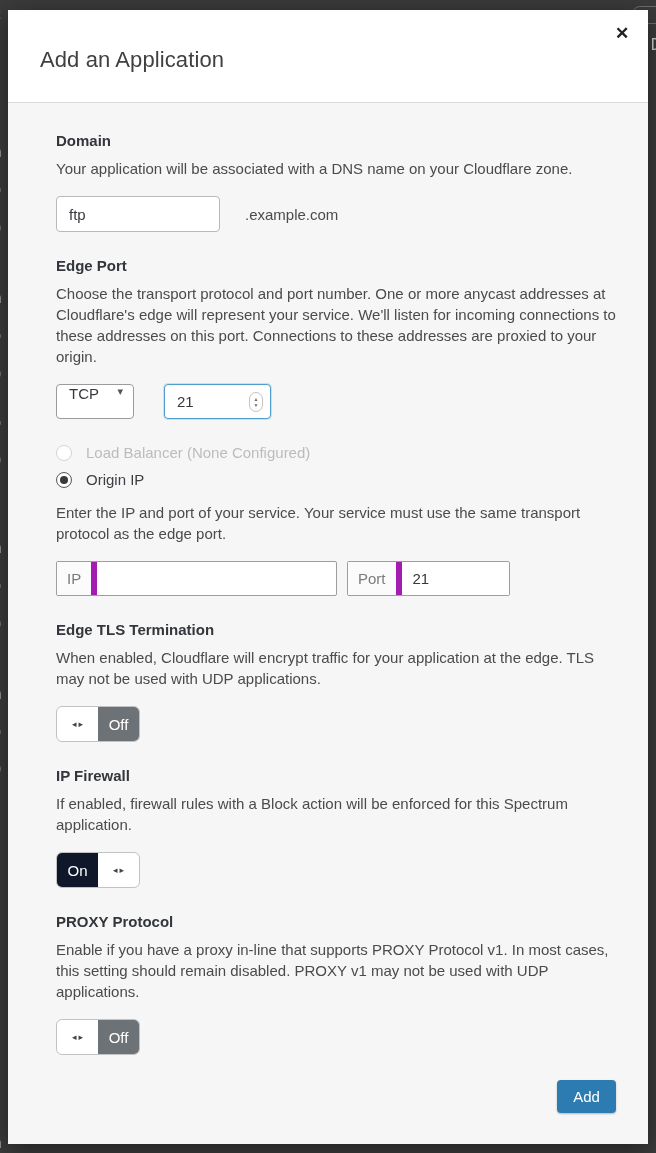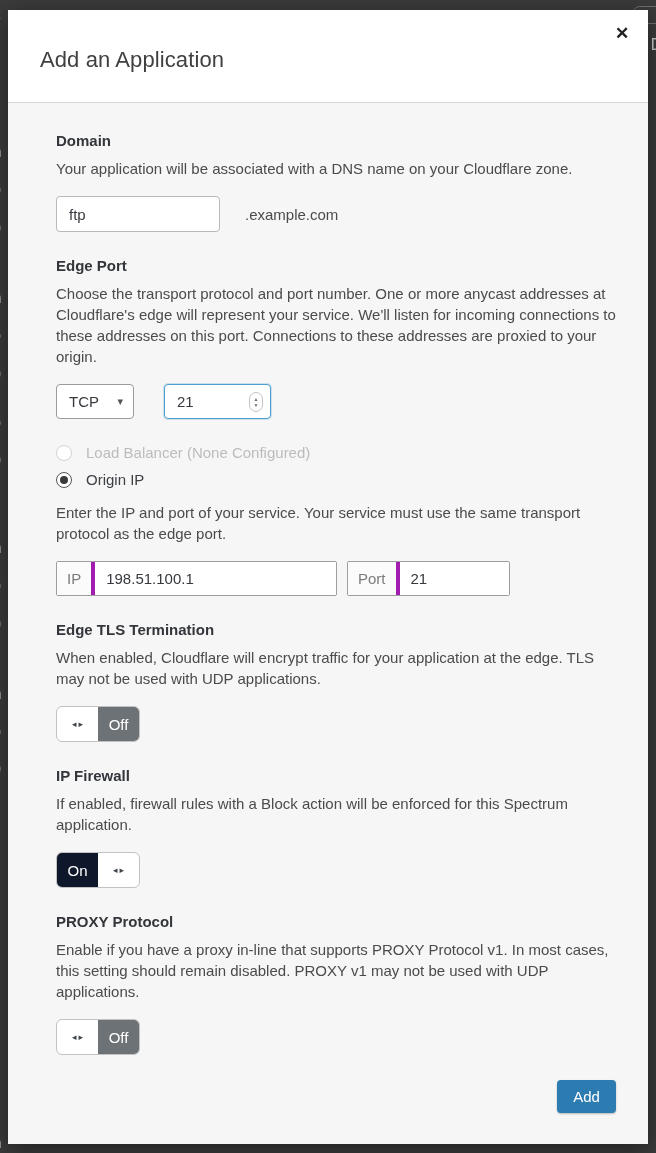--- a/index.html
+++ b/index.html
@@ -85,21 +85,21 @@
     font-size: 15px; color: #36393d;
     background: #fff;
     border: 1px solid #b9b9b9; border-radius: 4px;
     height: 36px; padding: 0 12px; outline: none;
   }
   .domain-input { width: 164px; }
   .suffix { font-size: 15px; color: #4b4b4b; margin-left: 4px; }
 
   
   .select {
-    display: inline-flex; align-items: center; justify-content: space-between;
+    display: inline-flex; justify-content: space-between;
     width: 78px; height: 35px;
     background: #fff; border: 1px solid #9b9b9b; border-radius: 4px;
     padding: 0 10px 0 12px; cursor: pointer;
     font-size: 15px; color: #36393d;
   }
   .select .caret { font-size: 11px; color: #555; margin-left: 8px; }
 
   
   .number-wrap {
     position: relative; margin-left: 9px;
@@ -143,21 +143,21 @@
   
   .group-row { margin-top: 17px; display: flex; }
   .input-group {
     display: inline-flex; align-items: stretch; height: 35px;
     background: #fff; border: 1px solid #9e9e9e; border-radius: 2px;
     overflow: hidden;
   }
   .input-group .prefix {
     display: flex; align-items: center;
     padding: 0 10px; color: #7b7b7b; font-size: 15px;
-    background: #fbfbfb; border-right: 4px solid #a21caf;
+    background: #fbfbfb; border-right: 6px solid #a21caf;
   }
   .input-group input {
     font-family: "Liberation Sans", sans-serif;
     font-size: 15px; color: #36393d;
     border: none; outline: none; padding: 0 11px; background: #fff;
   }
   .ip-group { width: 281px; }
   .ip-group input { width: 100%; }
   .port-group { width: 163px; margin-left: 10px; }
   .port-group input { width: 100%; }
@@ -261,21 +261,20 @@
         <div class="radio-row">
           <span class="radio-dot checked"></span>
           <span class="radio-label">Origin IP</span>
         </div>
 
         <p class="origin-help">Enter the IP and port of your service. Your service must use the same transport protocol as the edge port.</p>
 
         <div class="group-row">
           <div class="input-group ip-group">
             <span class="prefix">IP</span>
-            <input type="text" value="198.51.100.1" style="">
           </div>
           <div class="input-group port-group">
             <span class="prefix">Port</span>
             <input type="text" value="21" style="">
           </div>
         </div>
       </div>
 
       <div class="section">
         <div class="section-label">Edge TLS Termination</div>

